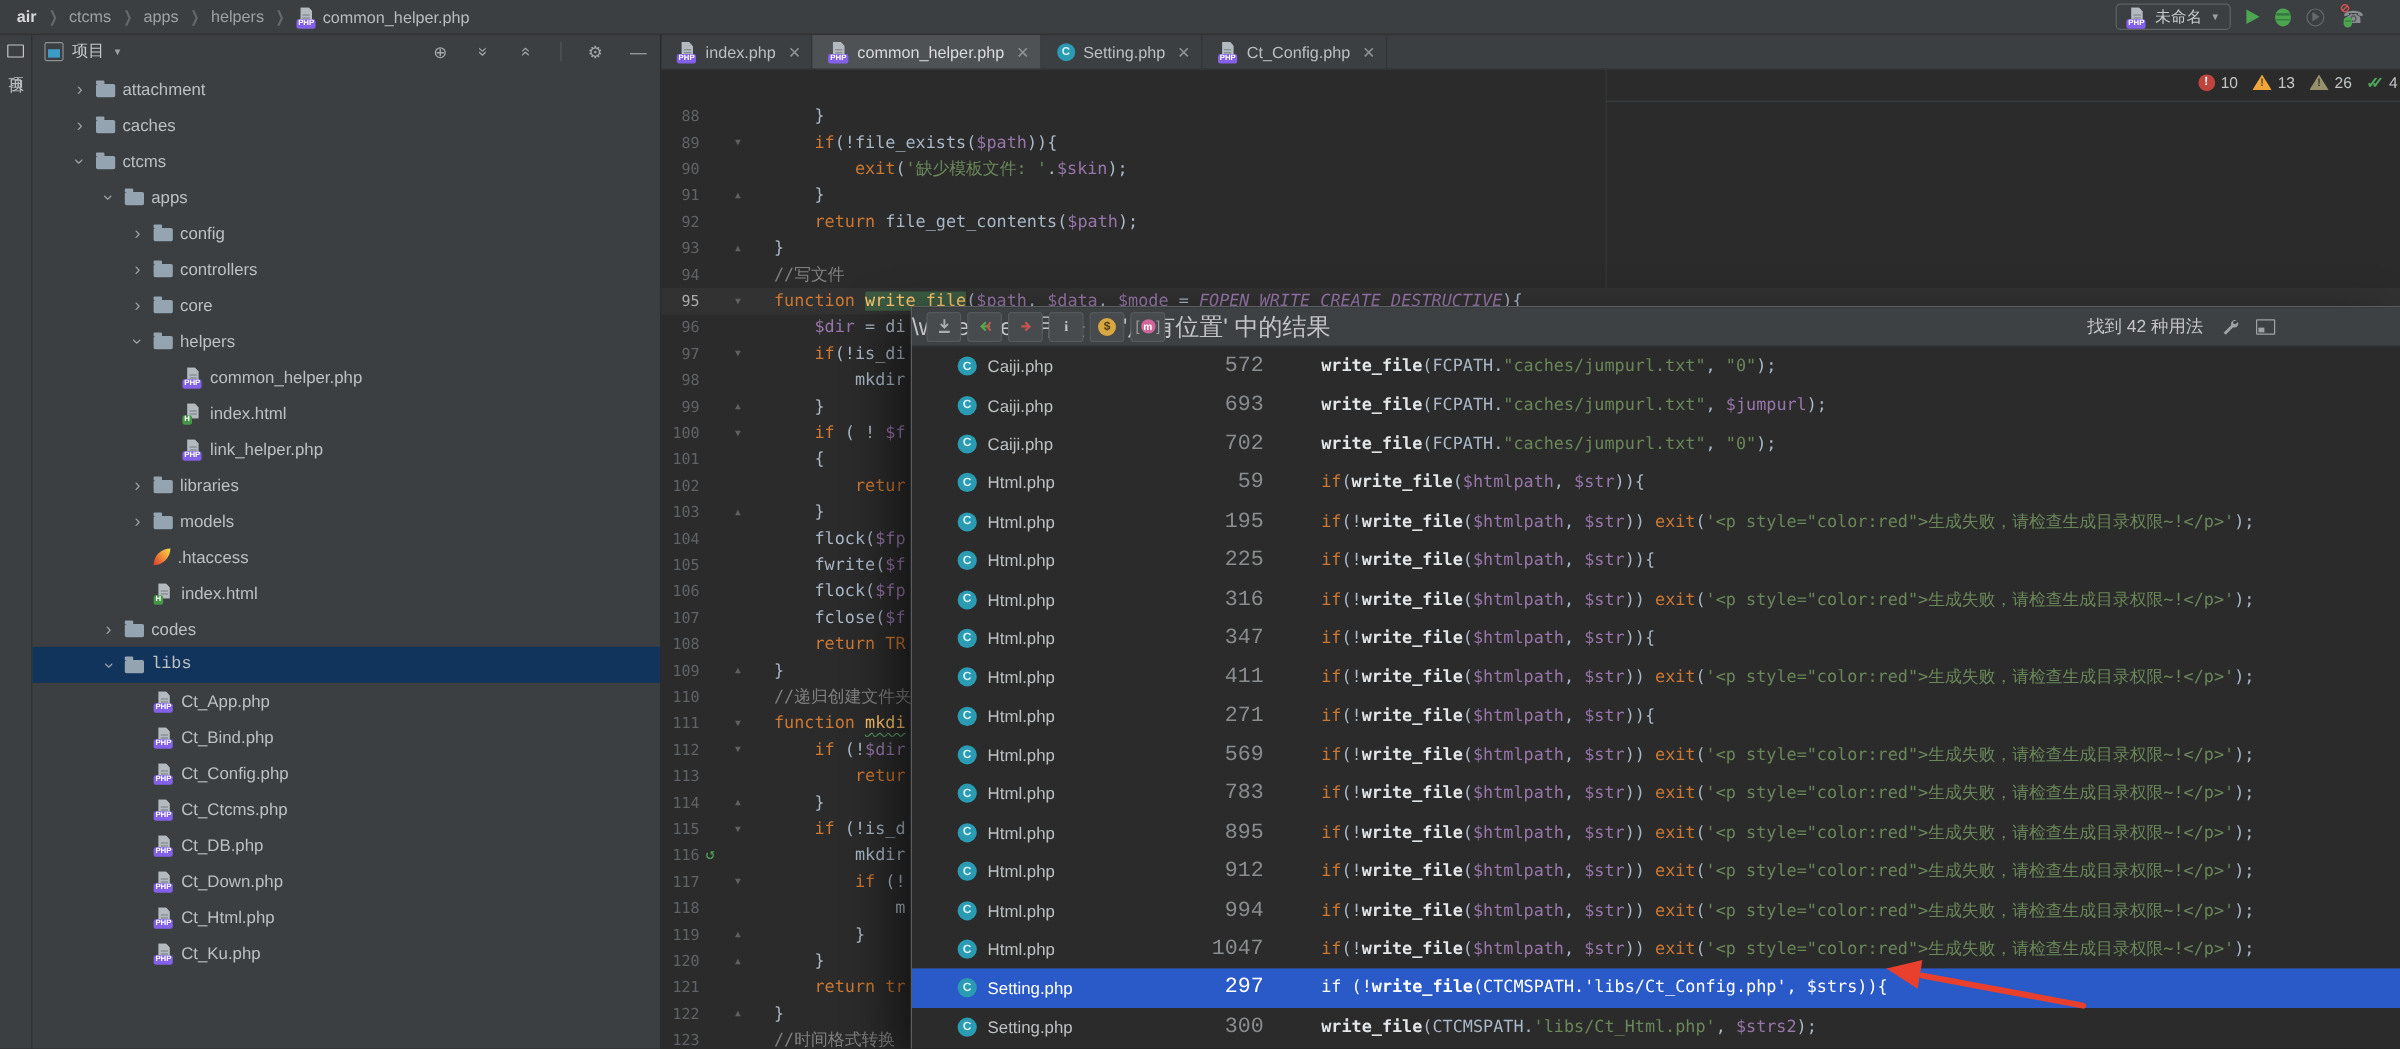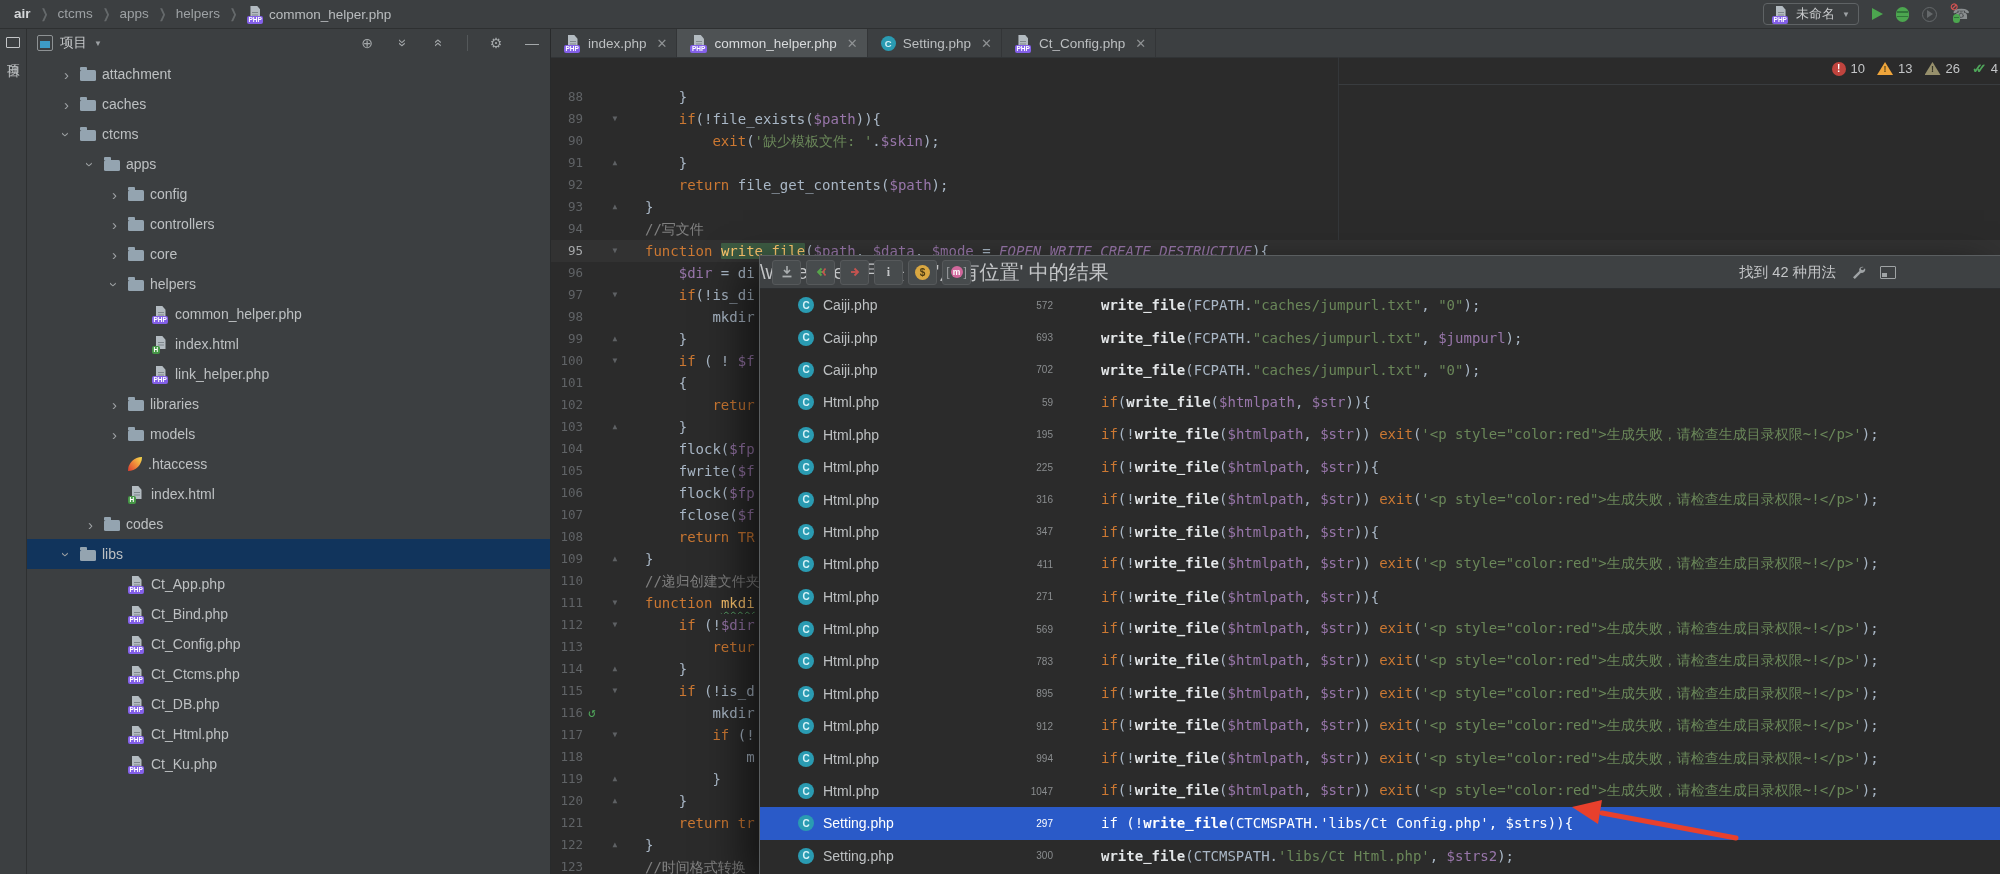--- a/index.html
+++ b/index.html
@@ -107,21 +107,21 @@
   .pinkc{width:12px;height:12px;border-radius:50%;background:#d0679b;color:#fff;font-size:8.5px;font-weight:700;
          display:flex;align-items:center;justify-content:center;margin:0 1px}
   .ptitle{position:absolute;left:0;right:0;text-align:left;color:#c3c5c7;font-size:20px;pointer-events:none}
   .pright{margin-left:auto;display:flex;align-items:center;gap:14px;color:#c3c5c7;font-size:14.5px;padding-right:92px;z-index:2}
   .winico{width:14px;height:11px;border:1.5px solid #9fa3a5;border-radius:1px;position:relative}
   .winico:after{content:"";position:absolute;left:1px;bottom:1px;width:5px;height:3.5px;background:#9fa3a5}
   #popup-rows{flex:1;overflow:hidden}
   .urow{height:32.4px;display:flex;align-items:center;padding-left:38px;font-size:14px;cursor:default}
   .urow .cico{width:16px;height:16px;font-size:10px}
   .fname{color:#bdc0c2;margin-left:9px;width:140px}
-  .lnum{width:90px;text-align:right;color:#8a8d8f;font-family:Liberation Sans, sans-serif;font-size:10px}
+  .lnum{width:90px;text-align:right;color:#8a8d8f;font-family:Liberation Mono, monospace;font-size:18px}
   .ucode{margin-left:48px;font-family:"DejaVu Sans Mono",monospace;font-size:14px;white-space:pre;overflow:hidden;flex:1}
   .urow.selected{background:#2a5ac8}
   .urow.selected .fname,.urow.selected .lnum,.urow.selected .ucode span{color:#fff}
   
   #arrow{position:absolute;left:0;top:0;z-index:20;pointer-events:none}
 </style>
 </head>
 <body>
 
 <header id="titlebar">
@@ -266,21 +266,21 @@
           <i class="page"></i>
           <b>H</b>
         </span>
         <span>index.html</span>
       </div>
       <div class="trow" style="padding-left: 56px;">
         <span class="tw">›</span>
         <span class="folder"></span>
         <span>codes</span>
       </div>
-      <div class="trow selected" style="padding-left: 32px;">
+      <div class="trow selected" style="padding-left: 56px; font-family: Liberation Mono, monospace;">
         <span class="tw open">›</span>
         <span class="folder"></span>
         <span>libs</span>
       </div>
       <div class="trow" style="padding-left: 80px;">
         <span class="tw"></span>
         <span class="fico">
           <i class="page"></i>
           <b>PHP</b>
         </span>
@@ -310,20 +310,28 @@
         </span>
         <span>Ct_Ctcms.php</span>
       </div>
       <div class="trow" style="padding-left: 80px;">
         <span class="tw"></span>
         <span class="fico">
           <i class="page"></i>
           <b>PHP</b>
         </span>
         <span>Ct_DB.php</span>
+      </div>
+      <div class="trow" style="padding-left: 80px;">
+        <span class="tw"></span>
+        <span class="fico">
+          <i class="page"></i>
+          <b>PHP</b>
+        </span>
+        <span>Ct_Down.php</span>
       </div>
       <div class="trow" style="padding-left: 80px;">
         <span class="tw"></span>
         <span class="fico">
           <i class="page"></i>
           <b>PHP</b>
         </span>
         <span>Ct_Html.php</span>
       </div>
       <div class="trow" style="padding-left: 80px;">

